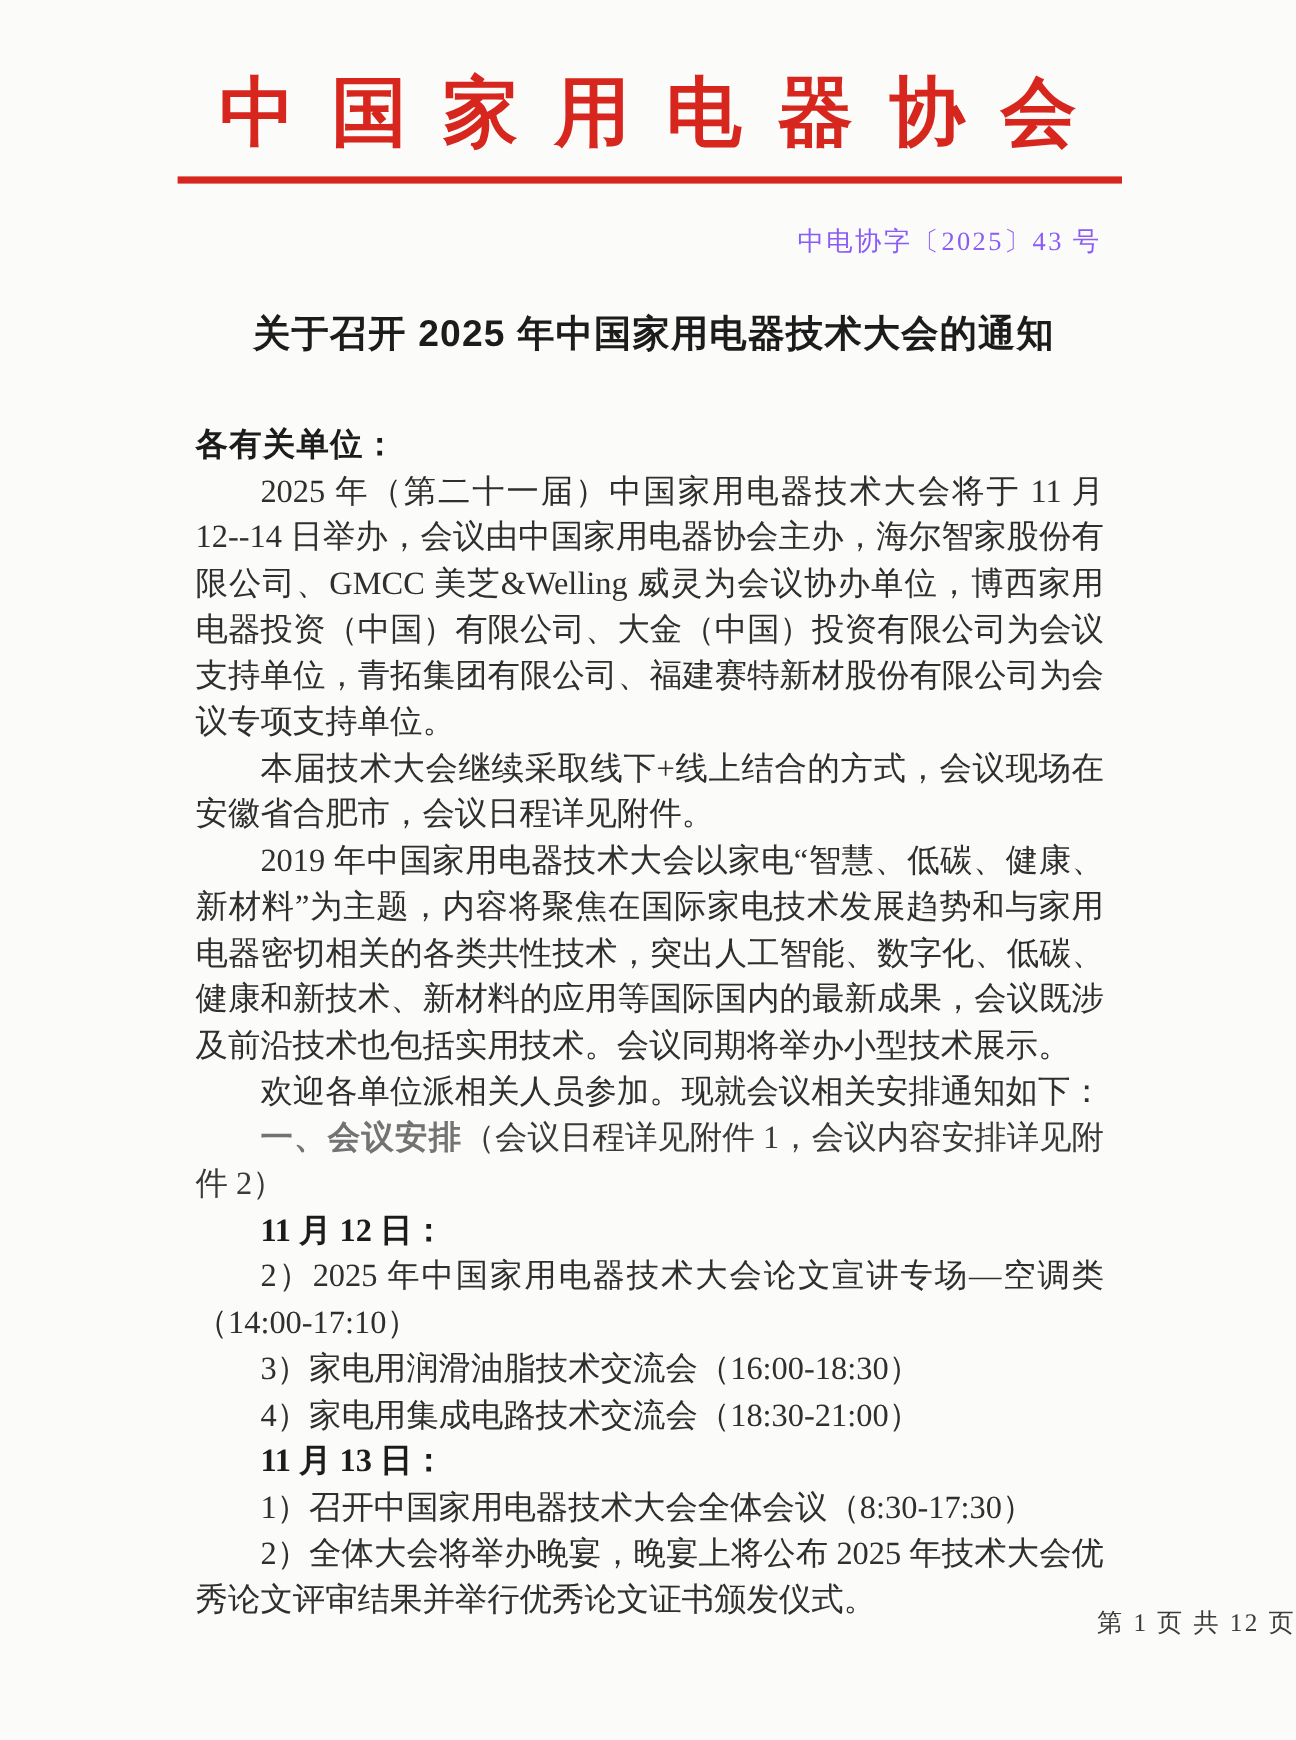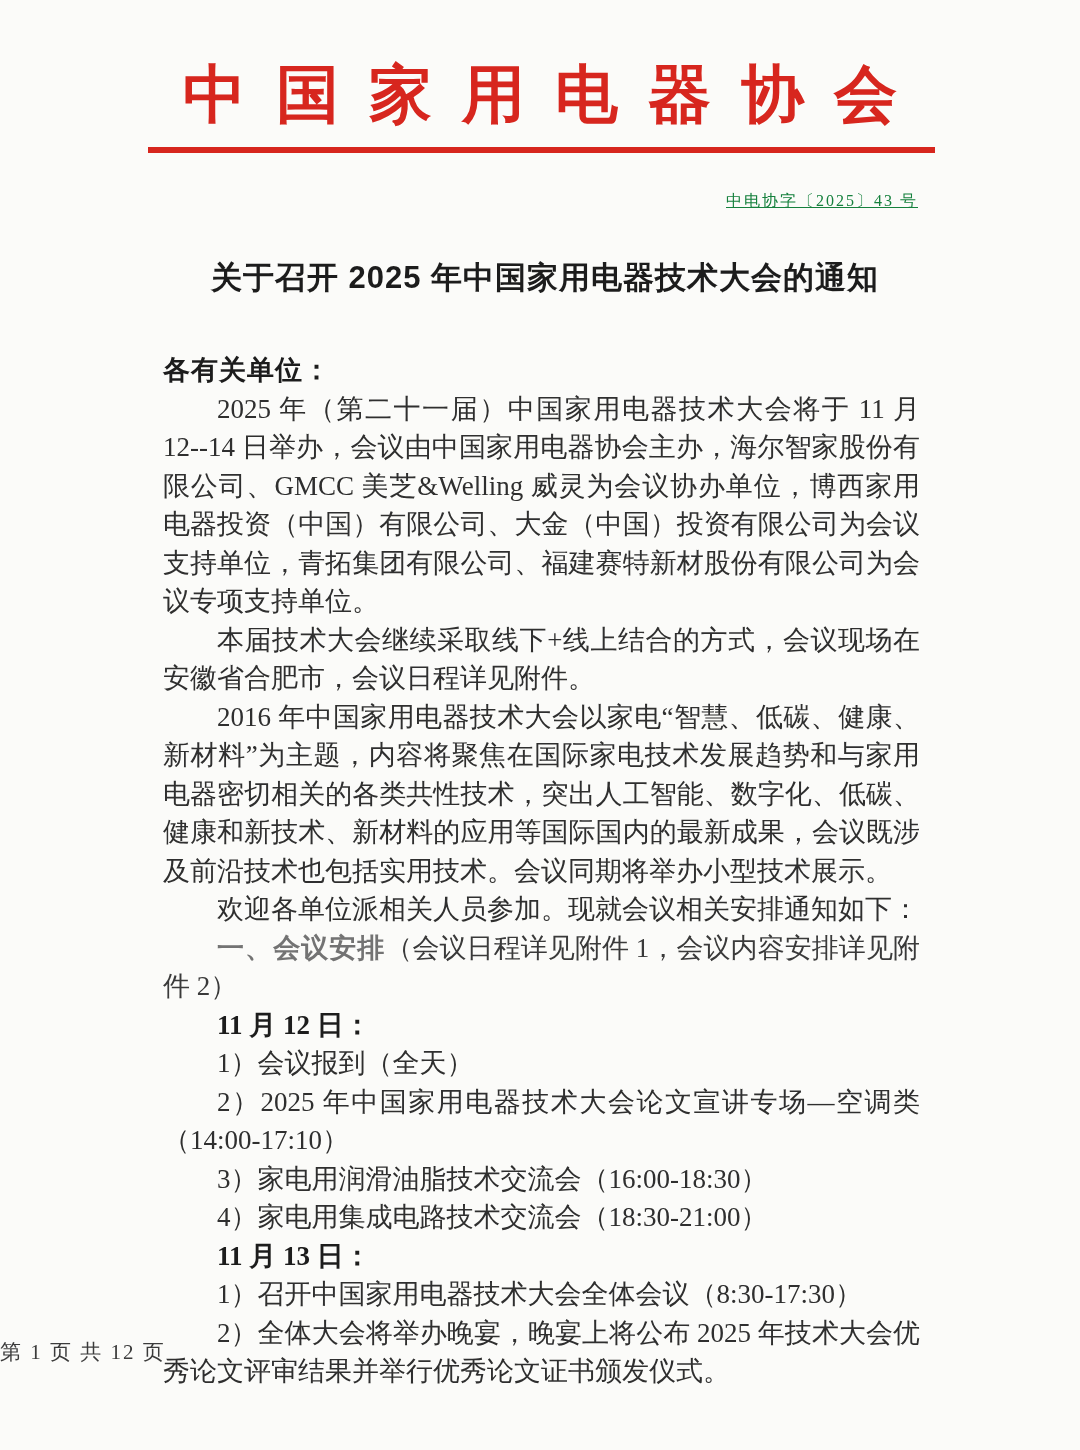--- a/index.html
+++ b/index.html
@@ -37,25 +37,24 @@
     top: 147px;
     left: 148px;
     width: 787px;
     height: 6px;
     background: var(--accent-red, #d7261e);
   }
   .doc-number {
     position: absolute;
     top: 186px;
     right: 162px;
-    font-size: 16px;
+    font-size: 22px;
     line-height: 30px;
-    color: #15803d;
+    color: #8b5cf6;
     letter-spacing: 2px;
-    text-decoration: underline;
   }
   .title {
     position: absolute;
     top: 256px;
     left: 0;
     right: 0;
     margin: 0;
     text-align: center;
     font-family: "Liberation Sans", "DejaVu Sans", sans-serif;
     font-weight: 700;
@@ -89,21 +88,21 @@
     font-weight: 700;
     color: #737373;
     letter-spacing: 1px;
   }
   .section-heading .note { color: #3a3a3a; }
   .page-footer {
     position: absolute;
     top: 1337px;
     left: 0;
     right: 0;
-    text-align: left;
+    text-align: right;
     font-size: 21px;
     line-height: 30px;
     color: #3b3b3b;
     letter-spacing: 2px;
   }
 </style>
 </head>
 <body>
 
 <div class="page">
@@ -117,29 +116,28 @@
   <h1 class="title">关于召开 2025 年中国家用电器技术大会的通知</h1>
 
   <main class="body">
 
     <p class="salutation">各有关单位：</p>
 
     <p class="para">2025 年（第二十一届）中国家用电器技术大会将于 11 月 12--14 日举办，会议由中国家用电器协会主办，海尔智家股份有限公司、GMCC 美芝&amp;Welling 威灵为会议协办单位，博西家用电器投资（中国）有限公司、大金（中国）投资有限公司为会议支持单位，青拓集团有限公司、福建赛特新材股份有限公司为会议专项支持单位。</p>
 
     <p class="para">本届技术大会继续采取线下+线上结合的方式，会议现场在安徽省合肥市，会议日程详见附件。</p>
 
-    <p class="para">2016 年中国家用电器技术大会以家电“智慧、低碳、健康、新材料”为主题，内容将聚焦在国际家电技术发展趋势和与家用电器密切相关的各类共性技术，突出人工智能、数字化、低碳、健康和新技术、新材料的应用等国际国内的最新成果，会议既涉及前沿技术也包括实用技术。会议同期将举办小型技术展示。</p>
+    <p class="para">2019 年中国家用电器技术大会以家电“智慧、低碳、健康、新材料”为主题，内容将聚焦在国际家电技术发展趋势和与家用电器密切相关的各类共性技术，突出人工智能、数字化、低碳、健康和新技术、新材料的应用等国际国内的最新成果，会议既涉及前沿技术也包括实用技术。会议同期将举办小型技术展示。</p>
 
     <p class="para">欢迎各单位派相关人员参加。现就会议相关安排通知如下：</p>
 
     <p class="para section-heading"><span class="bold">一、会议安排</span><span class="note">（会议日程详见附件 1，会议内容安排详见附件 2）</span></p>
 
     <p class="para date-line">11 月 12 日：</p>
 
-    <p class="para">1）会议报到（全天）</p>
 
     <p class="para">2）2025 年中国家用电器技术大会论文宣讲专场—空调类（14:00-17:10）</p>
 
     <p class="para">3）家电用润滑油脂技术交流会（16:00-18:30）</p>
 
     <p class="para">4）家电用集成电路技术交流会（18:30-21:00）</p>
 
     <p class="para date-line">11 月 13 日：</p>
 
     <p class="para">1）召开中国家用电器技术大会全体会议（8:30-17:30）</p>

